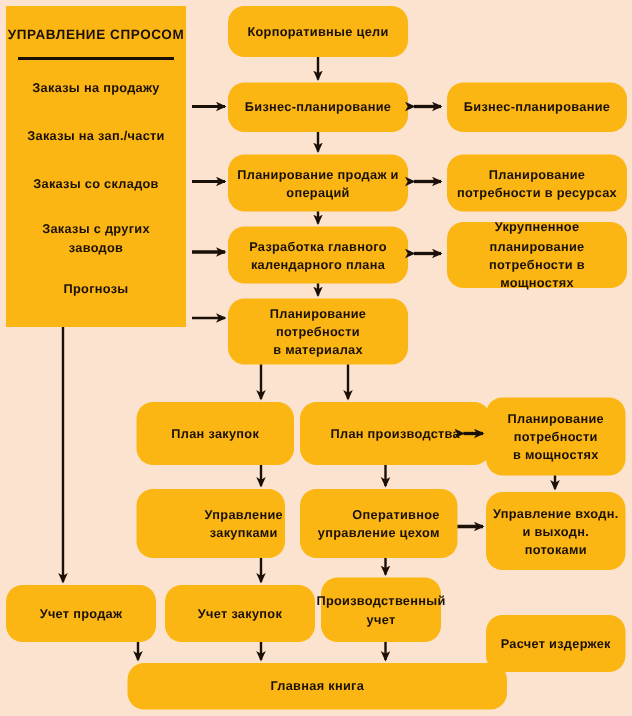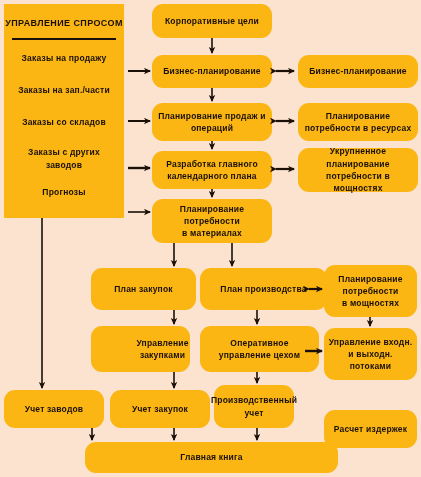--- a/index.html
+++ b/index.html
@@ -121,28 +121,28 @@
 
   <div class="box" style="left:200px; top:268px; width:127px; height:42px;">План производства</div>
 
   <div class="box" style="left:324px; top:265px; width:93px; height:52px;">Планирование
 потребности
 в мощностях</div>
 
   <div class="box" style="left:91px; top:326px; width:99px; height:46px;padding-left:48px;">Управление
 закупками</div>
 
-  <div class="box" style="left:200px; top:326px; width:119px; height:46px;">Оперативное
+  <div class="box" style="left:200px; top:326px; width:105px; height:46px;text-align:right;">Оперативное
 управление цехом</div>
 
   <div class="box" style="left:324px; top:328px; width:93px; height:52px;">Управление входн.
 и выходн.
 потоками</div>
 
-  <div class="box" style="left:4px; top:390px; width:100px; height:38px;">Учет заводов</div>
+  <div class="box" style="left:4px; top:390px; width:100px; height:38px;">Учет продаж</div>
 
   <div class="box" style="left:110px; top:390px; width:100px; height:38px;">Учет закупок</div>
 
   <div class="box" style="left:214px; top:385px; width:80px; height:43px;">Производственный
 учет</div>
 
   <div class="box" style="left:324px; top:410px; width:93px; height:38px;">Расчет издержек</div>
 
   <div class="box" style="left:85px; top:442px; width:253px; height:31px;">Главная книга</div>
 

